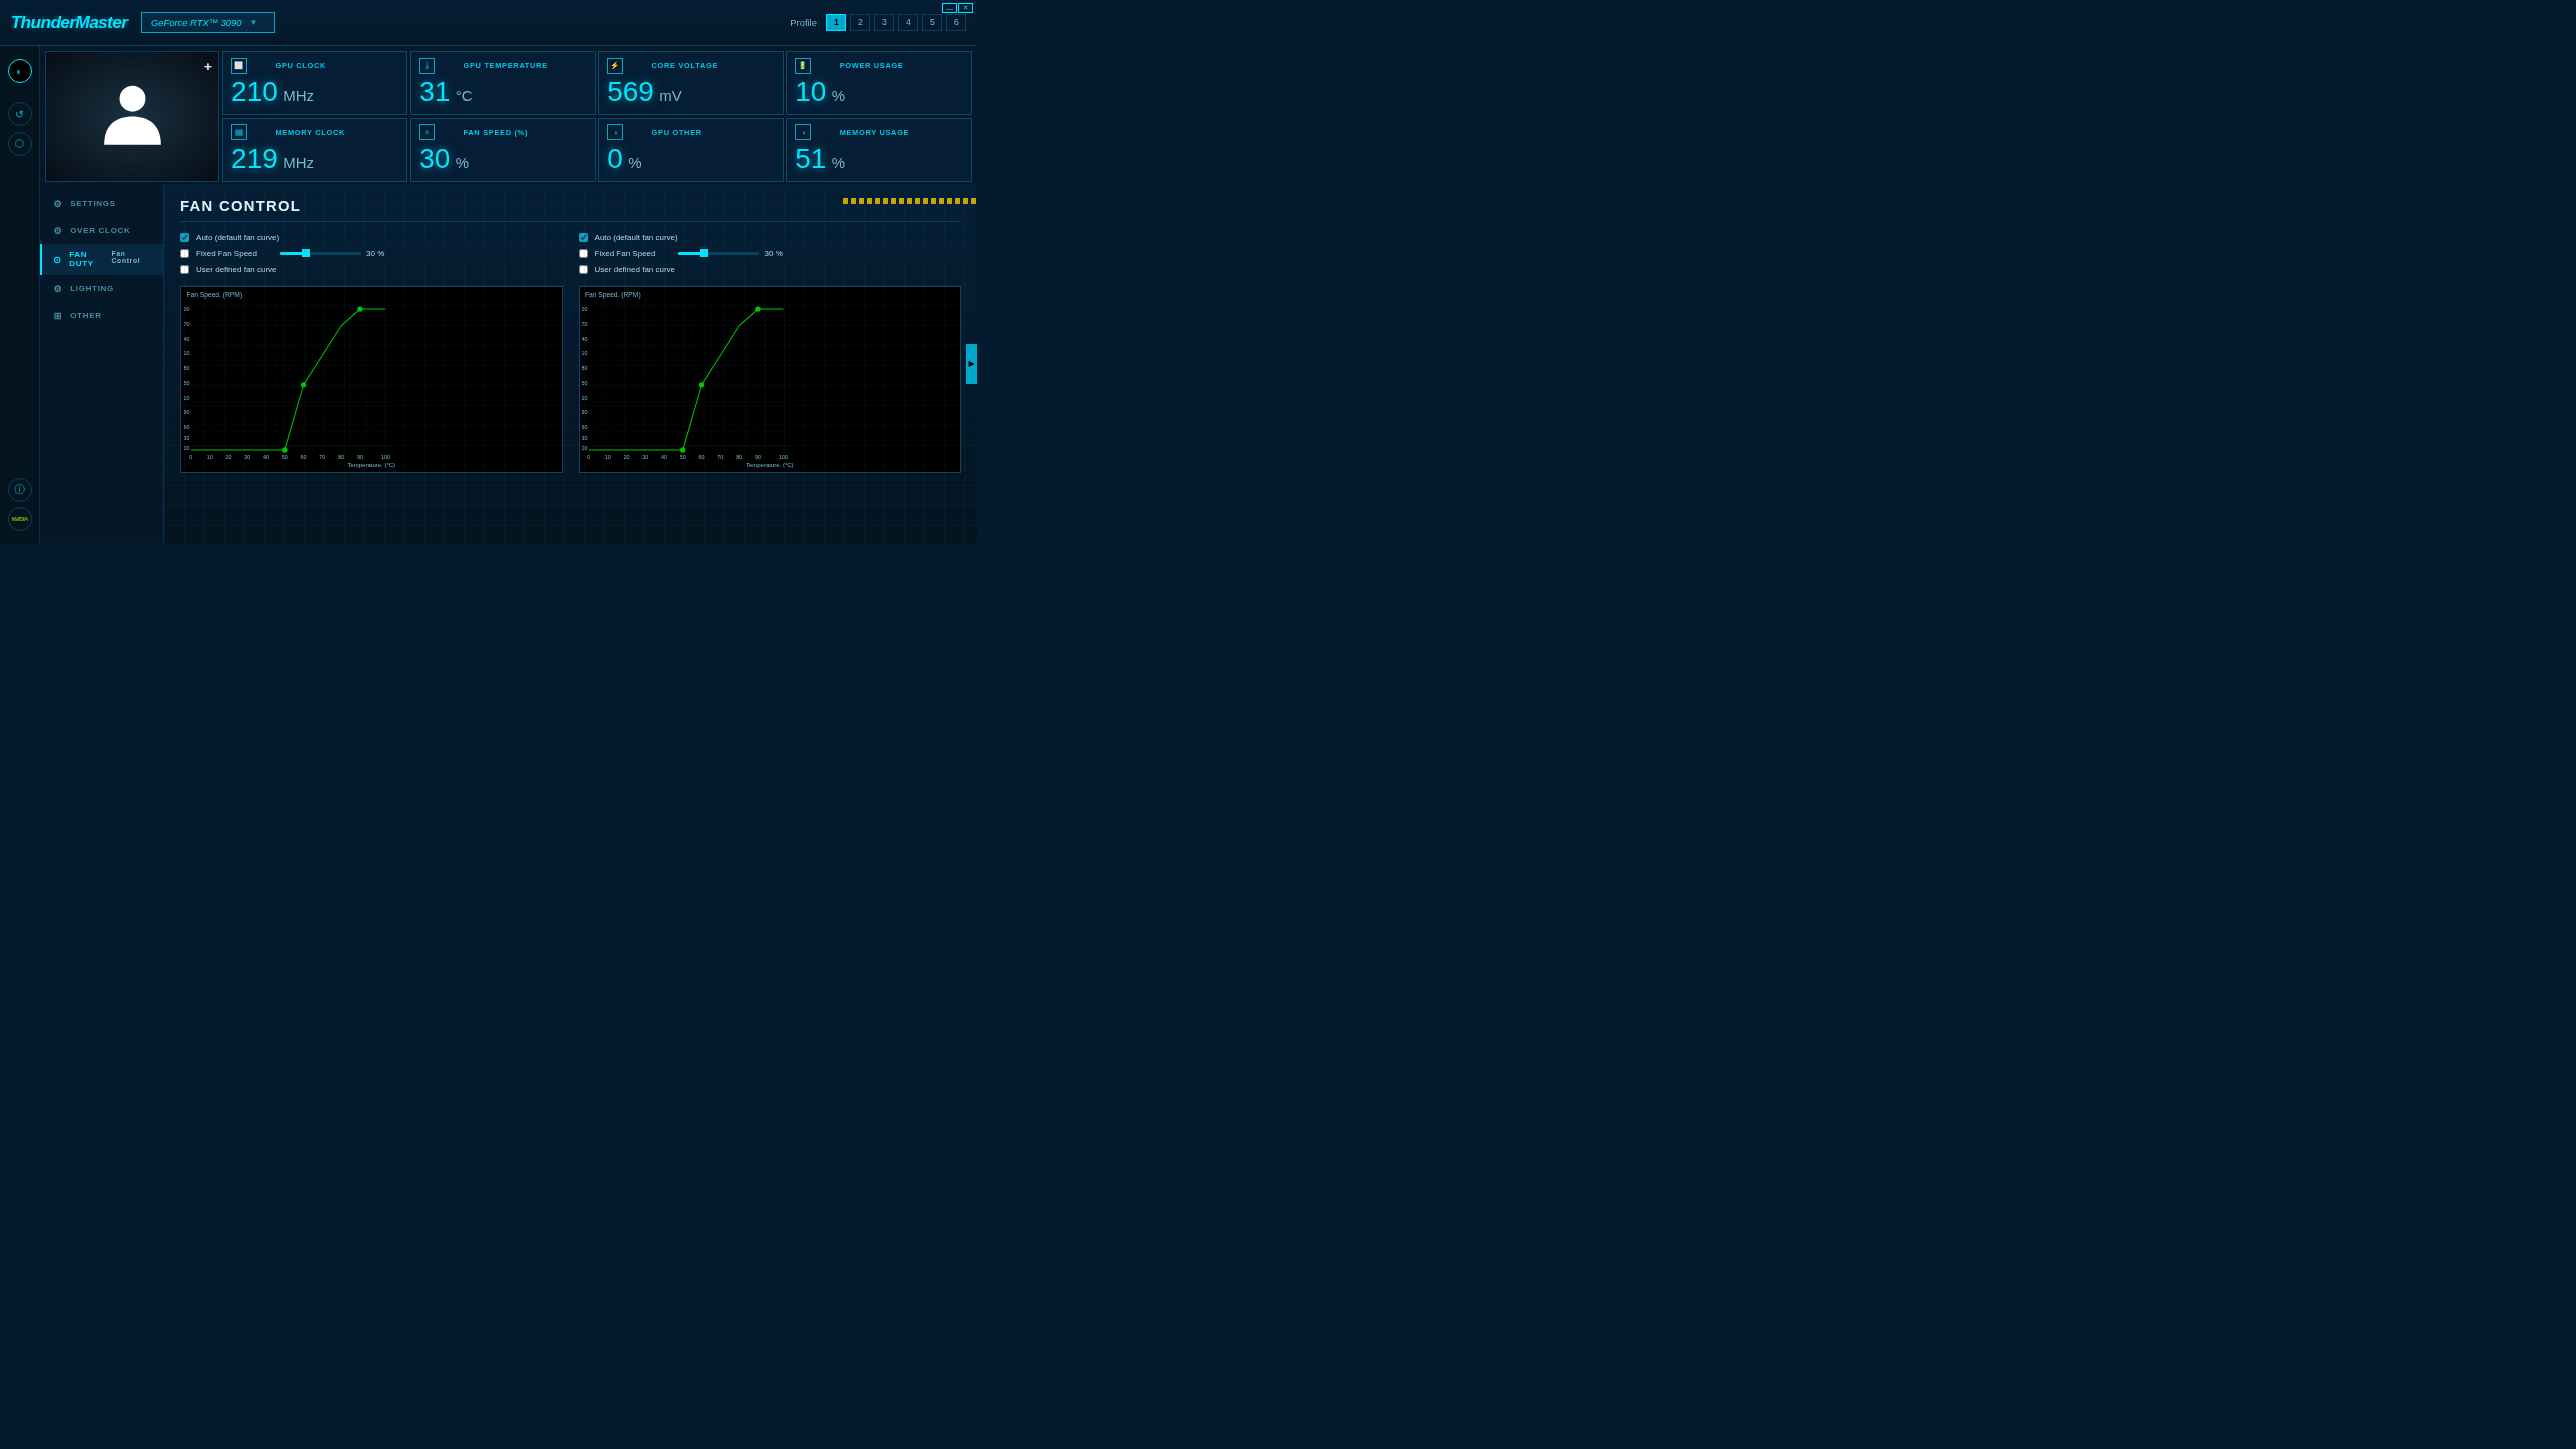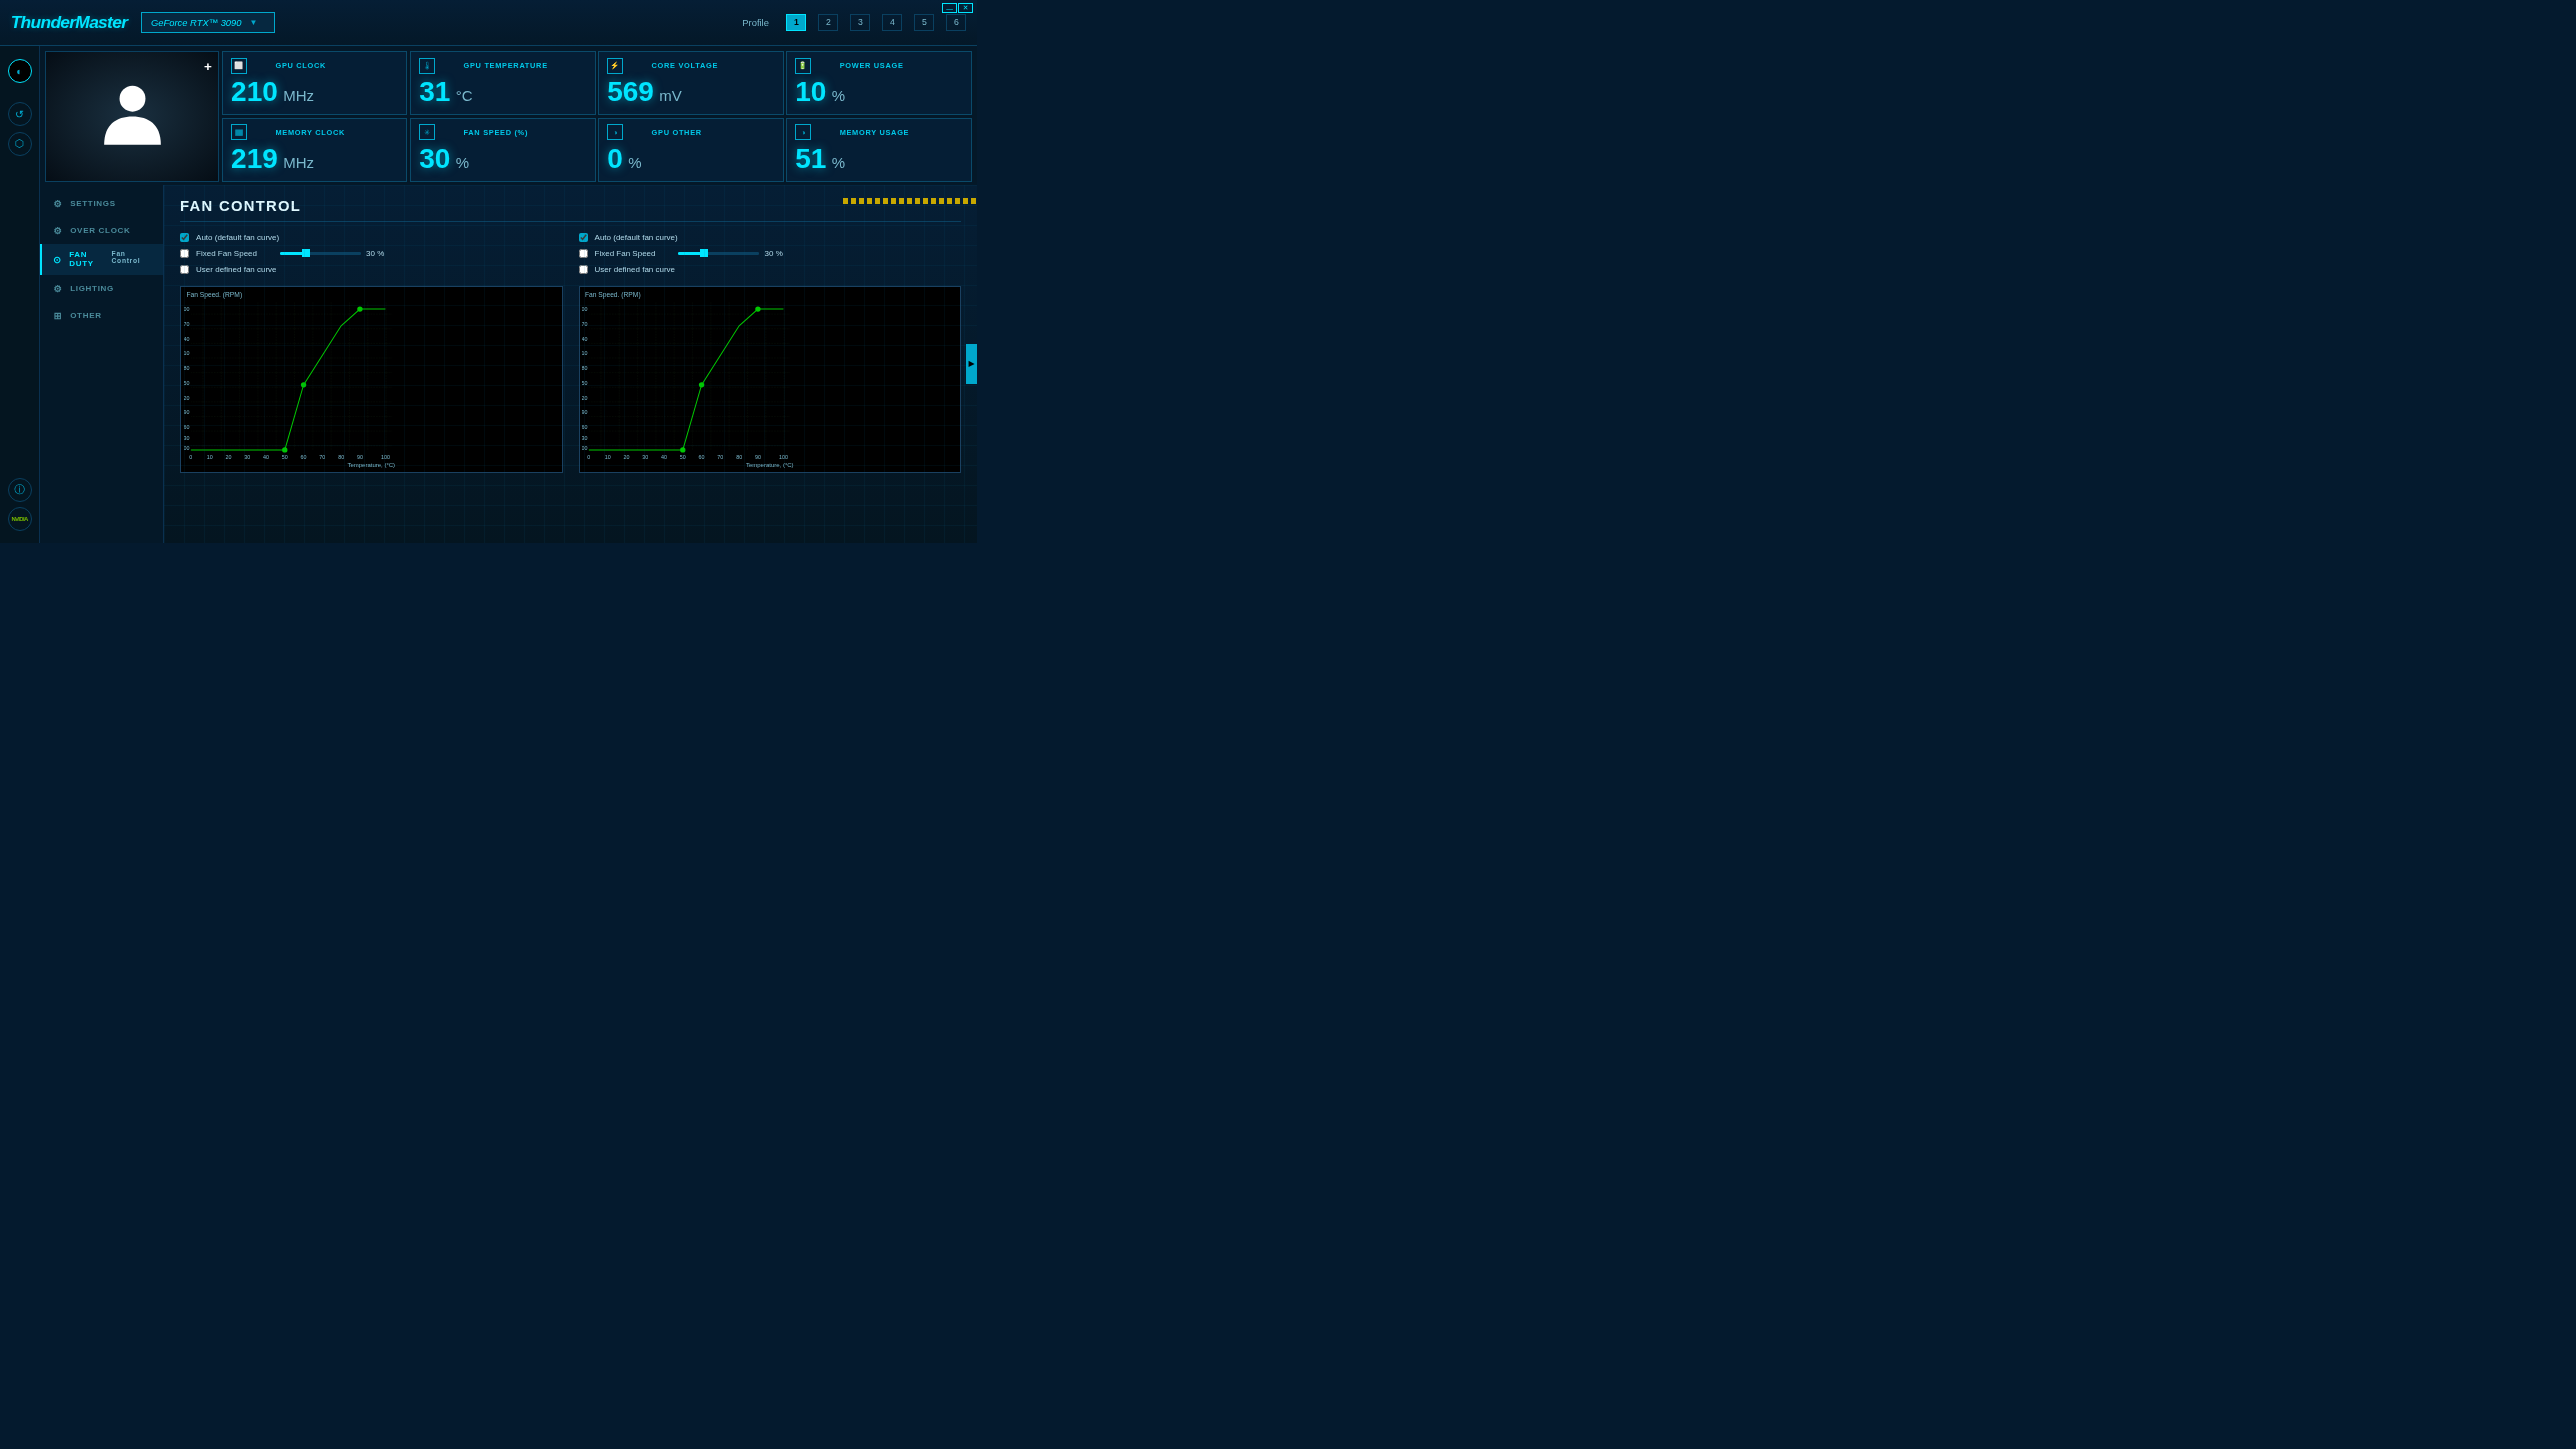--- a/index.html
+++ b/index.html
@@ -59,21 +59,21 @@
       font-size: 9.4px;
       display: flex; align-items: center; gap: 8px;
       min-width: 134px;
       font-style: italic;
     }
     .gpu-selector .arrow { color: #00a8cc; font-size: 8px; }
     .profile-section {
       margin-left: auto;
       display: flex;
       align-items: center;
-      gap: 12px;
+      gap: 4px;
     }
     .profile-label {
       color: #7ab8cc;
       font-size: 9.4px;
       margin-right: 5.4px;
     }
     .profile-btn {
       width: 20px; height: 17.4px;
       border: 0.7px solid #0a4060;
       background: transparent;
@@ -203,21 +203,21 @@
     }
     .stat-value-row {
       display: flex;
       align-items: baseline;
       gap: 5.4px;
       margin-top: auto;
       padding-bottom: 2.7px;
     }
     .stat-value {
       font-size: 28px;
-      font-weight: bold;
+      font-weight: normal;
       color: #00e5ff;
       line-height: 1;
       text-shadow: 0 0 10px rgba(0,229,255,0.5);
     }
     .stat-unit {
       font-size: 15px;
       color: #7ab8cc;
     }
 
     

